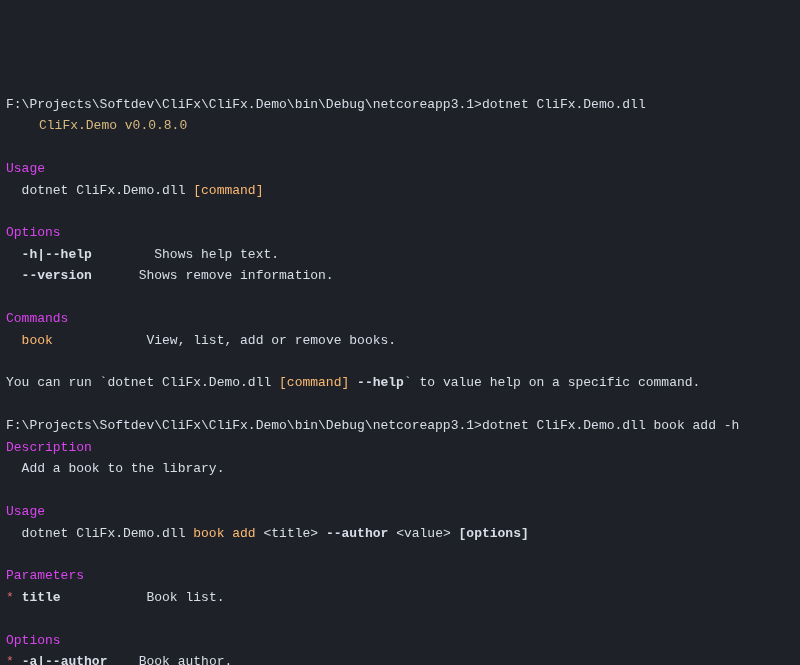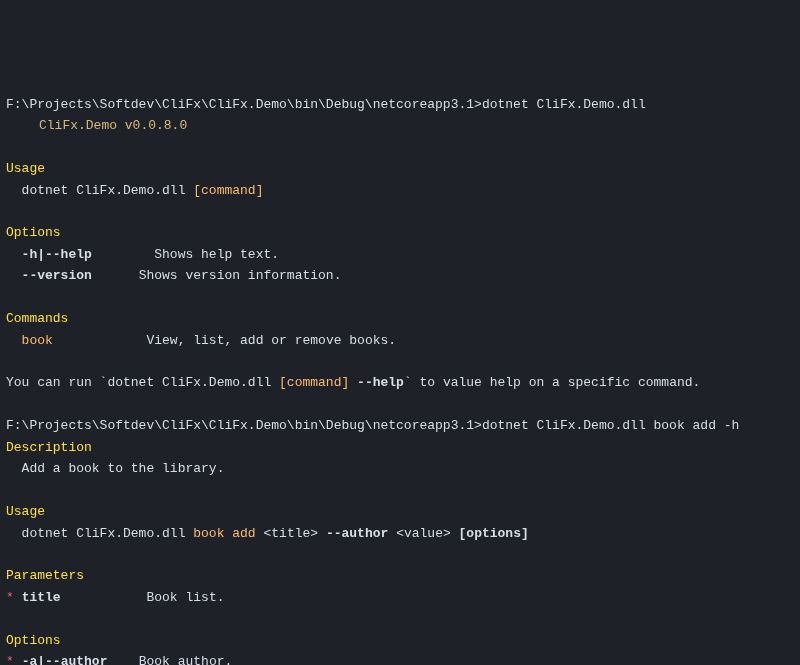--- a/index.html
+++ b/index.html
@@ -13,34 +13,34 @@
       font-family: "Consolas", "Courier New", monospace;
       font-size: 13px;
       line-height: 1.65;
       padding: 8px 6px;
       width: 800px;
       height: 665px;
       white-space: pre;
     }
     .white { color: #d8dee9; }
     .yellow { color: #d7ba7d; margin-left: 33px; }
-    .magenta { color: #fde047; }
+    .magenta { color: #d946ef; }
     .cyan { color: #fdba74; }
     .red { color: #e06c75; }
     .bold { font-weight: bold; }
     .line { display: block; }
   </style>
 </head>
 <body>
 
 
 
 <span class="line"><span class="white">F:\Projects\Softdev\CliFx\CliFx.Demo\bin\Debug\netcoreapp3.1&gt;</span><span class="white">dotnet CliFx.Demo.dll</span></span><span class="line yellow">CliFx.Demo v0.0.8.0</span><span>
 </span><span class="line magenta">Usage</span><span class="line"><span class="white">  dotnet CliFx.Demo.dll </span><span class="cyan">[command]</span></span><span>
-</span><span class="line magenta">Options</span><span class="line"><span>  </span><span class="white bold">-h|--help</span><span>        </span><span class="white">Shows help text.</span></span><span class="line"><span>  </span><span class="white bold">--version</span><span>      </span><span class="white">Shows version information.</span></span><span>
+</span><span class="line magenta">Options</span><span class="line"><span>  </span><span class="white bold">-h|--help</span><span>        </span><span class="white">Shows help text.</span></span><span class="line"><span>  </span><span class="white bold">--version</span><span>      </span><span class="white">Shows remove information.</span></span><span>
 </span><span class="line magenta">Commands</span><span class="line"><span>  </span><span class="cyan">book</span><span>            </span><span class="white">View, list, add or remove books.</span></span><span>
 </span><span class="line"><span class="white">You can run `dotnet CliFx.Demo.dll </span><span class="cyan">[command]</span><span> </span><span class="white bold">--help</span><span class="white">` to value help on a specific command.</span></span><span>
 </span><span class="line"><span class="white">F:\Projects\Softdev\CliFx\CliFx.Demo\bin\Debug\netcoreapp3.1&gt;</span><span class="white">dotnet CliFx.Demo.dll book add -h</span></span><span class="line magenta">Description</span><span class="line white">  Add a book to the library.</span><span>
 </span><span class="line magenta">Usage</span><span class="line"><span class="white">  dotnet CliFx.Demo.dll </span><span class="cyan">book</span><span> </span><span class="cyan">add</span><span> </span><span class="white">&lt;title&gt;</span><span> </span><span class="white bold">--author</span><span> </span><span class="white">&lt;value&gt;</span><span> </span><span class="white bold">[options]</span></span><span>
 </span><span class="line magenta">Parameters</span><span class="line"><span class="red">*</span><span> </span><span class="white bold">title</span><span>           </span><span class="white">Book list.</span></span><span>
 </span><span class="line magenta">Options</span><span class="line"><span class="red">*</span><span> </span><span class="white bold">-a|--author</span><span>    </span><span class="white">Book author.</span></span>
 
 
 
 

